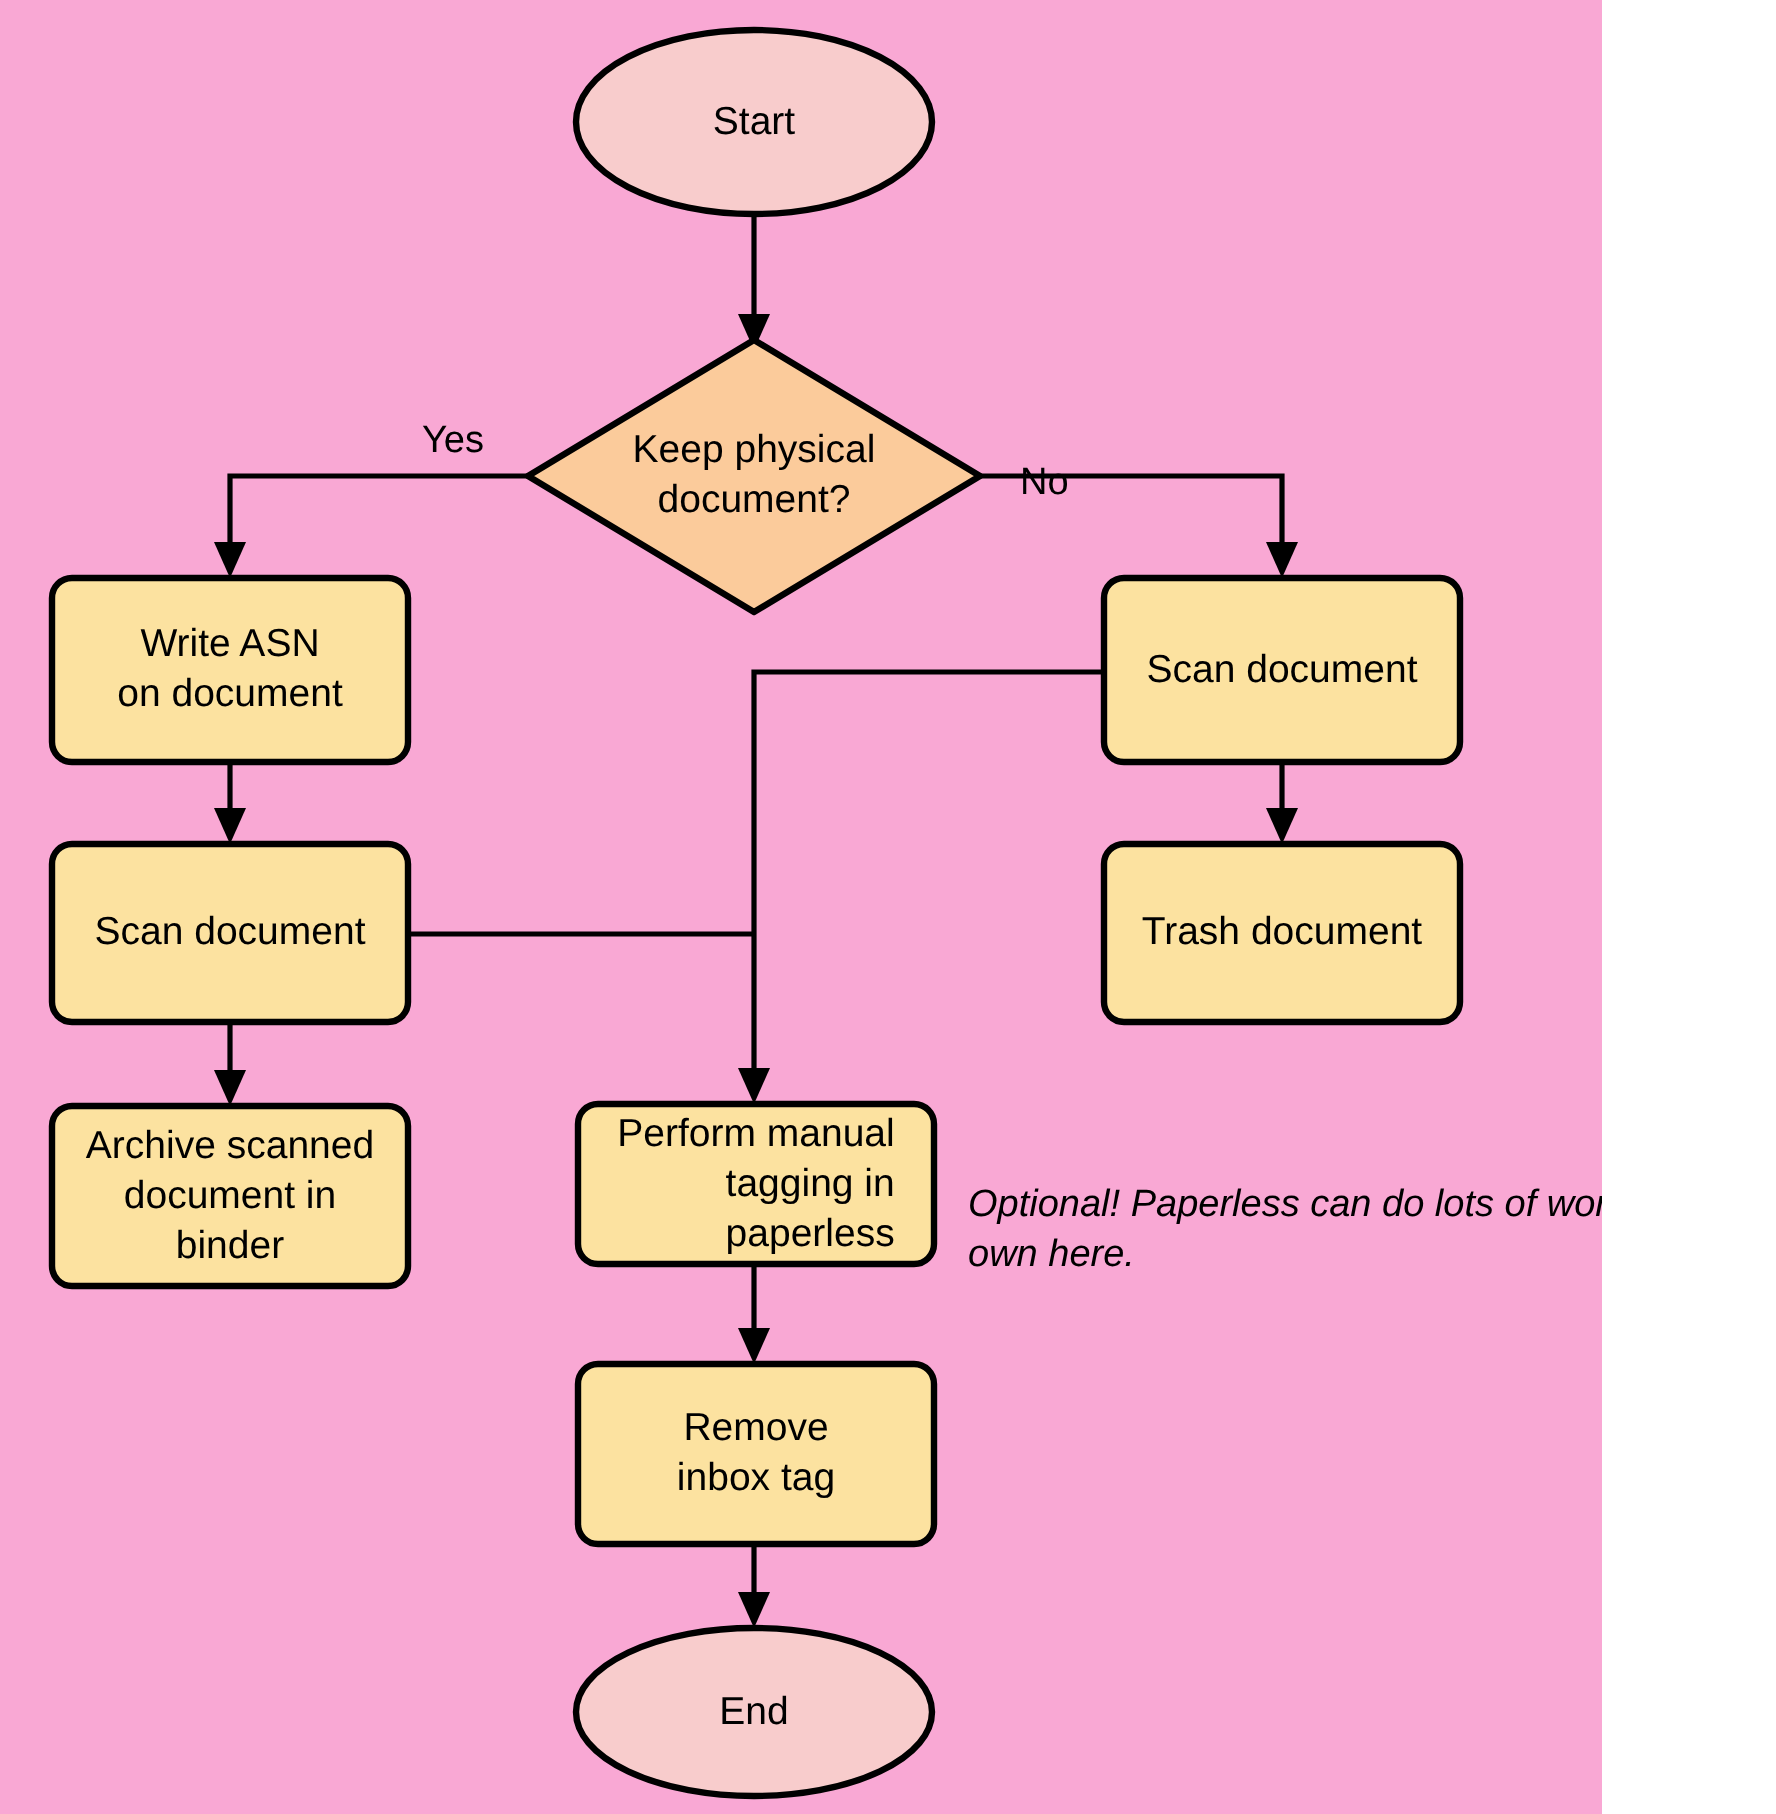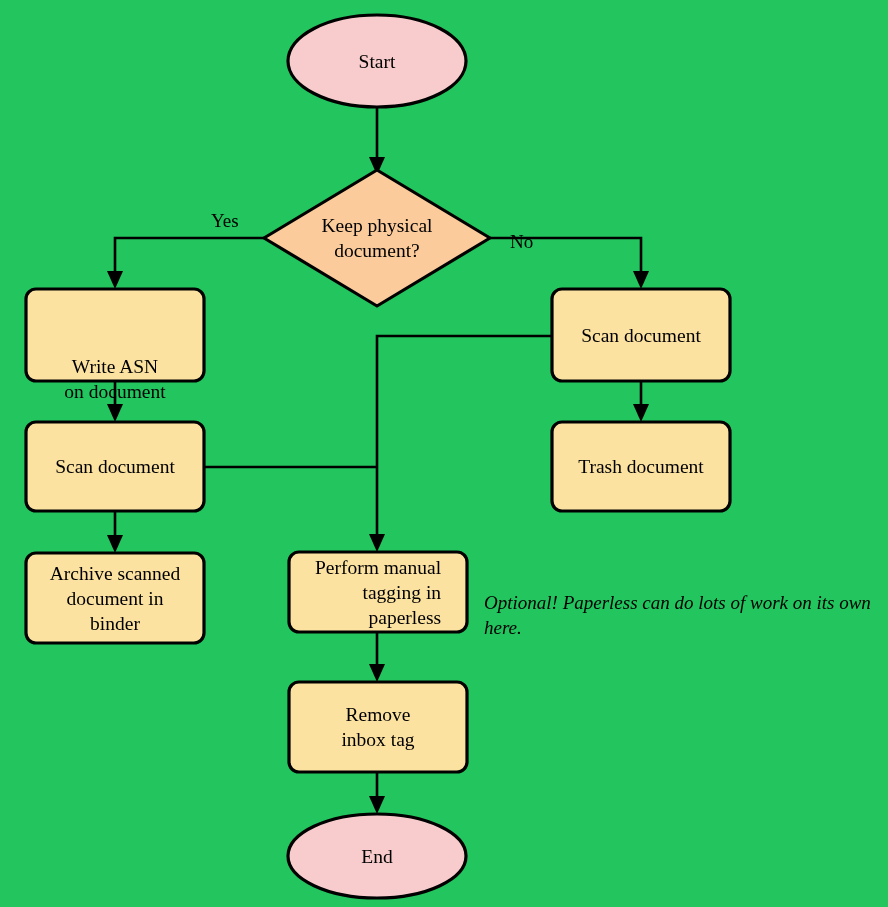--- a/index.html
+++ b/index.html
@@ -7,25 +7,24 @@
     margin: 0;
     padding: 0;
     background: #ffffff;
   }
   body {
     font-family: "Liberation Sans", sans-serif;
     color: #000000;
   }
   #flowchart-canvas {
     position: relative;
-    width: 888px;
+    width: 801px;
     height: 907px;
-    background: #22c55e;
+    background: #f9a8d4;
     overflow: hidden;
-    font-family: Liberation Serif, serif;
   }
   #flow-svg {
     position: absolute;
     top: 0;
     left: 0;
     width: 888px;
     height: 907px;
   }
   .node-shape {
     stroke: #000000;
@@ -154,21 +153,21 @@
     <rect class="node-shape node-process" x="289" y="682" width="178" height="90" rx="10" ry="10"></rect>
 
     <ellipse class="node-shape node-terminal" cx="377" cy="856" rx="89" ry="42"></ellipse>
   </svg>
 
   <div class="node-label" style="left:288px; top:15px; width:178px; height:92px;">Start</div>
 
   <div class="node-label" style="left:288px; top:195px; width:178px; height:86px;">Keep physical
 document?</div>
 
-  <div class="node-label" style="left:26px; top:289px; width:178px; height:92px;margin-top:44px;">Write ASN
+  <div class="node-label" style="left:26px; top:289px; width:178px; height:92px;">Write ASN
 on document</div>
 
   <div class="node-label" style="left:26px; top:422px; width:178px; height:89px;">Scan document</div>
 
   <div class="node-label" style="left:26px; top:553px; width:178px; height:90px;">Archive scanned
 document in
 binder</div>
 
   <div class="node-label" style="left:552px; top:289px; width:178px; height:92px;">Scan document</div>
 

